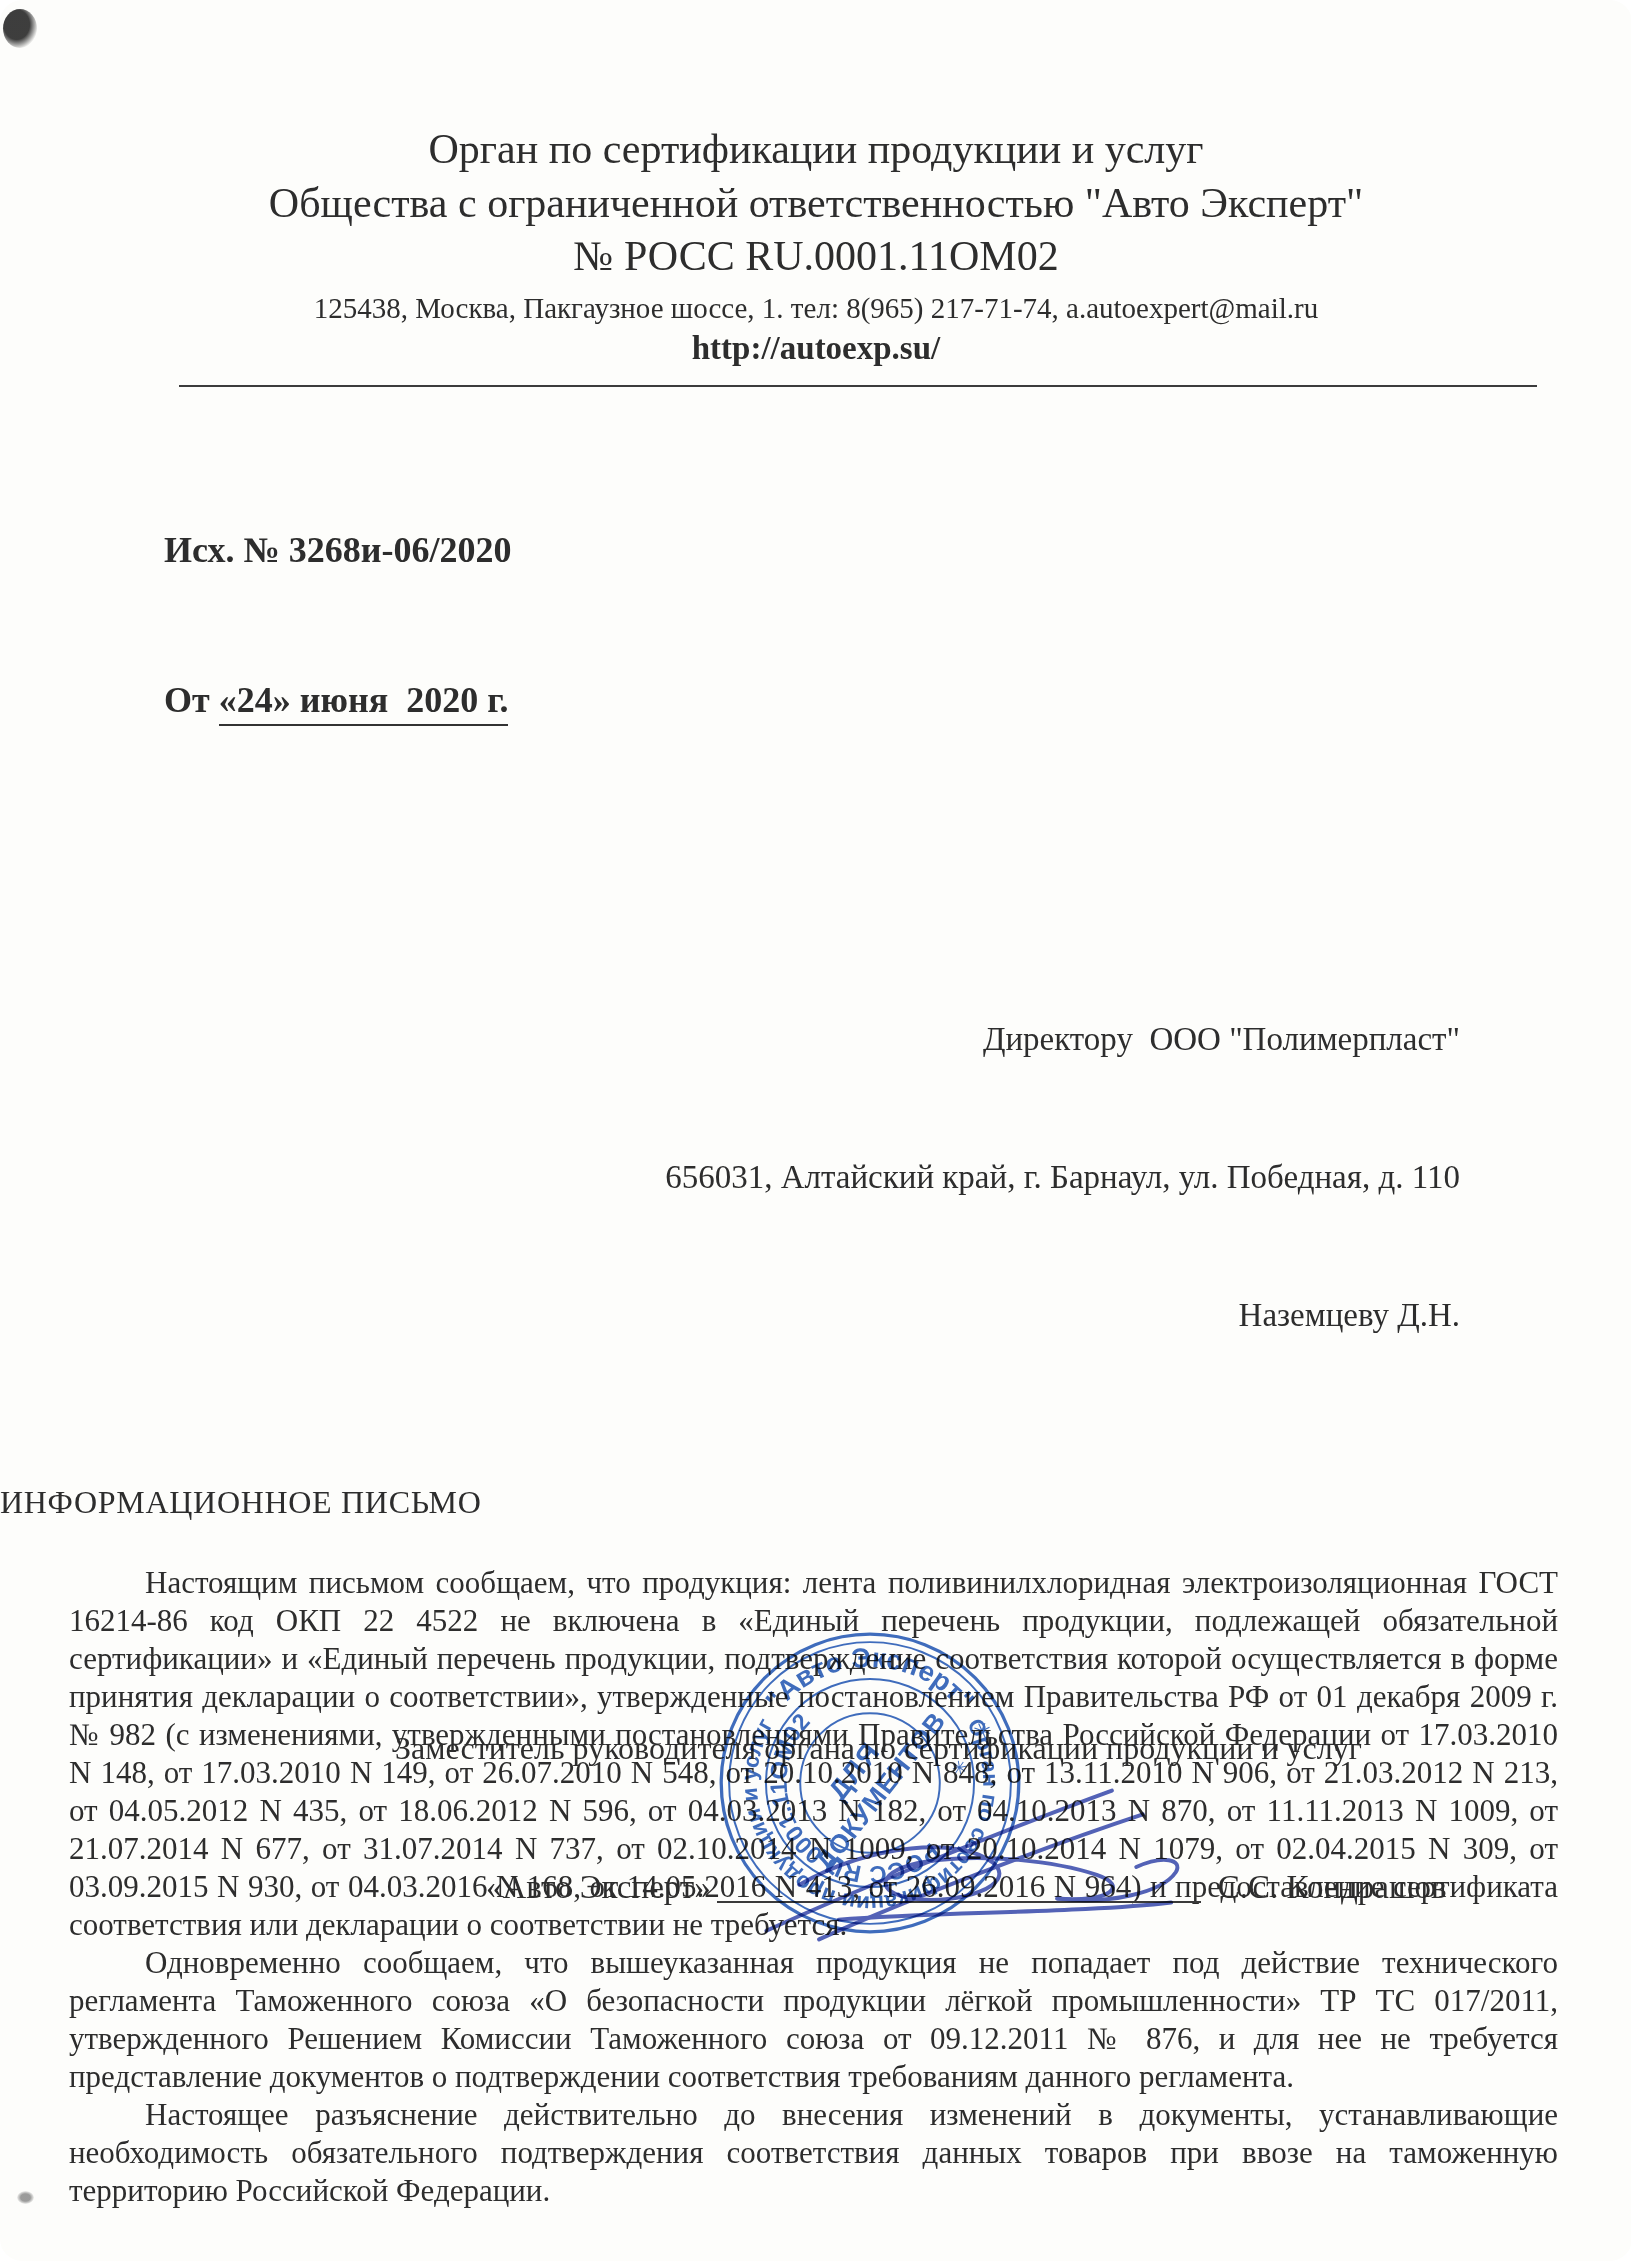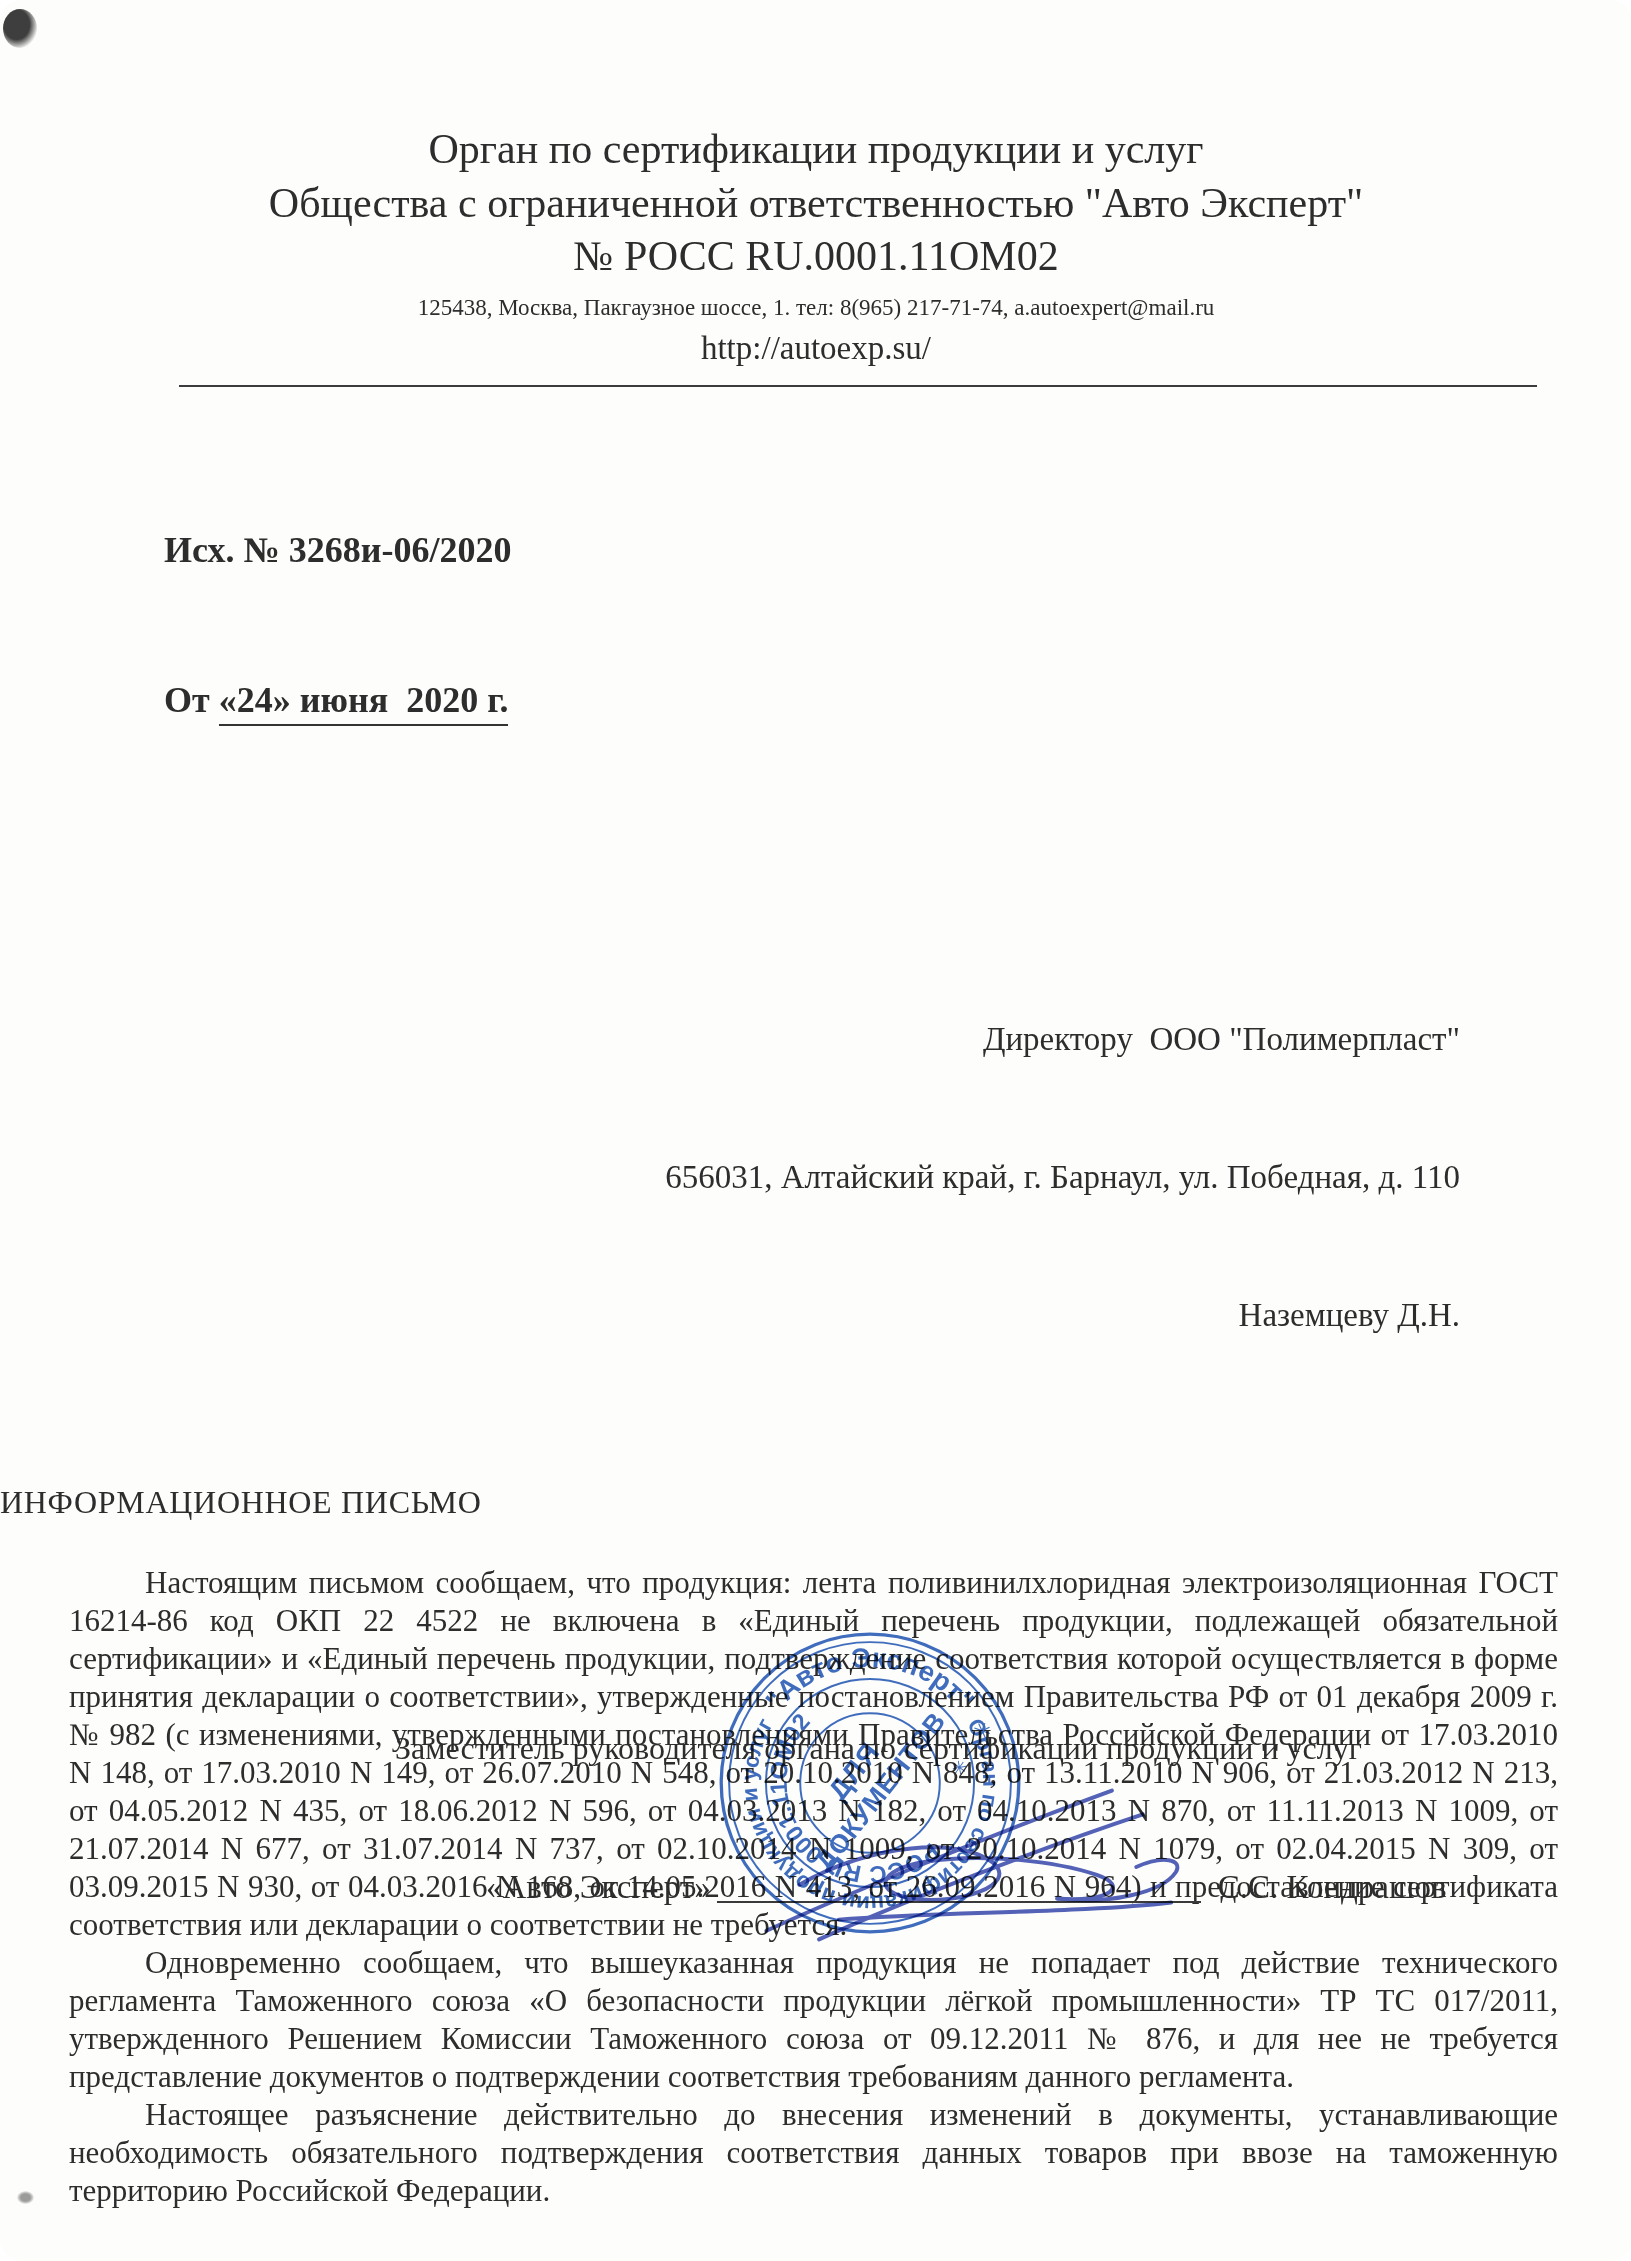--- a/index.html
+++ b/index.html
@@ -11,22 +11,22 @@
     position:relative;
     overflow:hidden;
   }
   .page { position:absolute; inset:0; background:#fdfdfb;border-radius:22px; }
 
   
   .header { text-align:center; padding-top:122px; }
   .h-line1 { font-size:42px; line-height:54px; }
   .h-line2 { font-size:42px; line-height:54px; }
   .h-line3 { font-size:42px; line-height:53px; }
-  .h-addr  { font-size:23px; line-height:42px; margin-top:4px; }
-  .h-site  { font-size:33px; line-height:39px; }
+  .h-addr  { font-size:29px; line-height:42px; margin-top:4px; }
+  .h-site  { font-size:33px; line-height:39px;font-weight:bold; }
   .rule { border:none; border-top:2px solid #3c3c3c; margin:17px 95px 0 179px; }
 
   
   .ref { margin:38px 0 0 164px; font-size:36px; line-height:50px; white-space:pre-wrap;font-weight:bold; }
   .date-underline { border-bottom:2px solid #333; padding-bottom:4px; }
 
   
   .recipient { margin:99px 172px 0 0; text-align:right; font-size:33px; line-height:46px; white-space:pre-wrap; }
 
   

